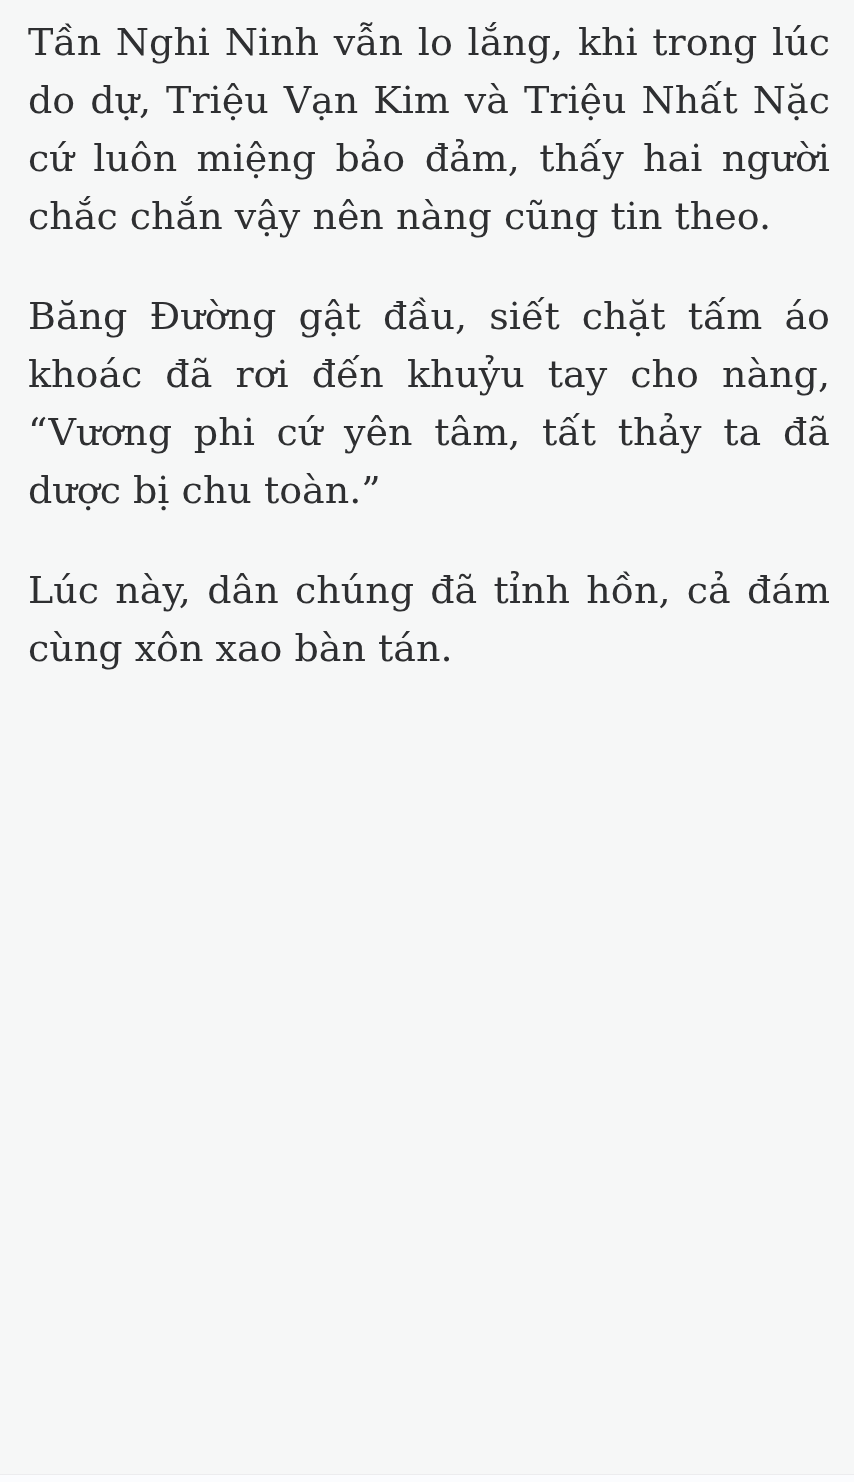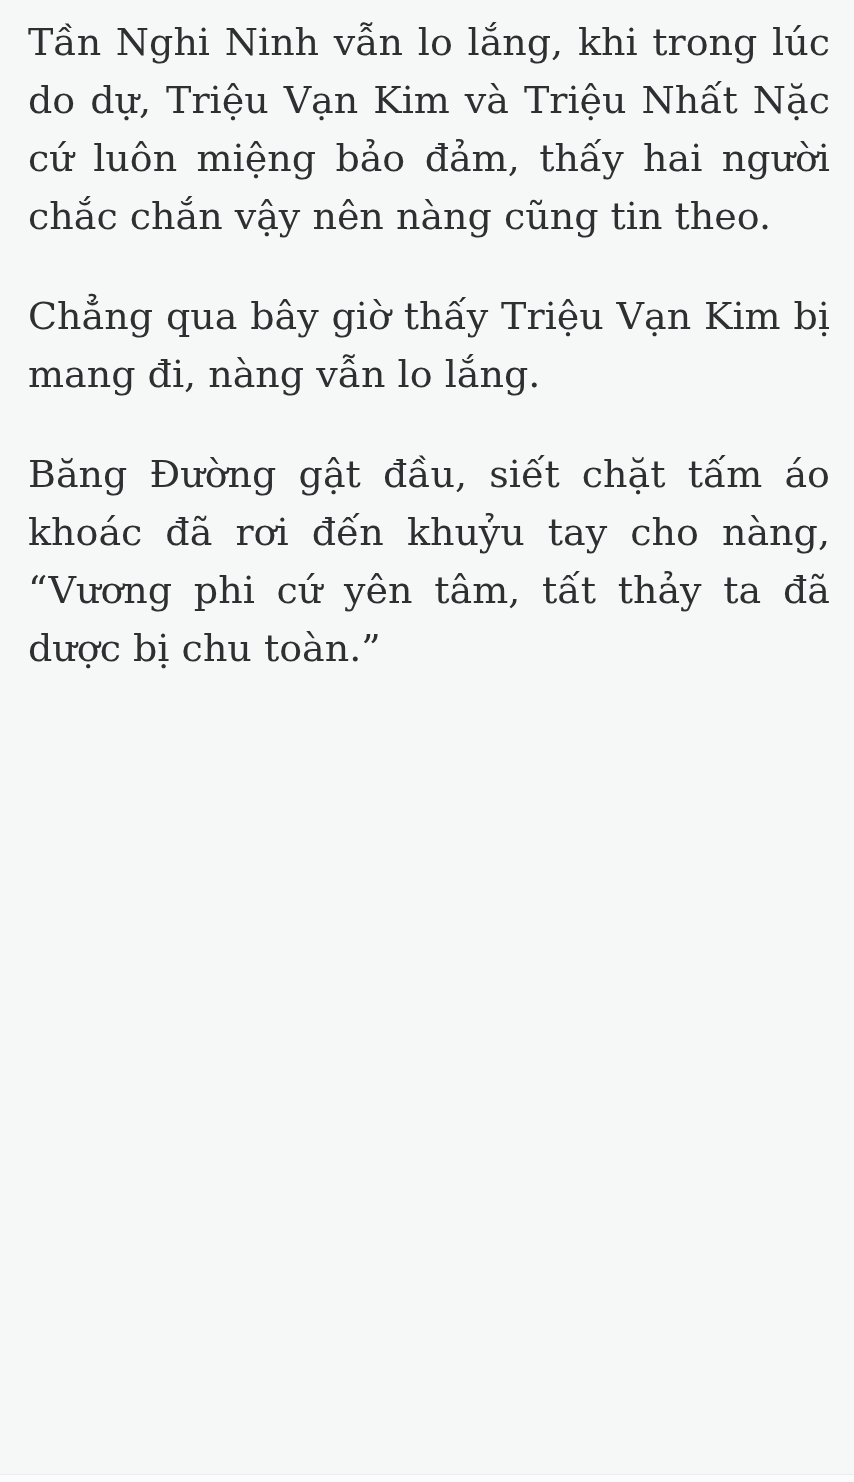--- a/index.html
+++ b/index.html
@@ -40,16 +40,16 @@
     height: 8px;
     background: var(--strip-bg);
     border-top: 1px solid var(--strip-border);
   }
 </style>
 </head>
 <body>
 
 <div class="reader-page">
   <p class="para">Tần Nghi Ninh vẫn lo lắng, khi trong lúc do dự, Triệu Vạn Kim và Triệu Nhất Nặc cứ luôn miệng bảo đảm, thấy hai người chắc chắn vậy nên nàng cũng tin theo.</p>
-  <p class="para">Chẳng qua bây giờ thấy Triệu Vạn Kim bị mang đi, nàng vẫn lo lắng.</p>
   <p class="para">Băng Đường gật đầu, siết chặt tấm áo khoác đã rơi đến khuỷu tay cho nàng, “Vương phi cứ yên tâm, tất thảy ta đã dược bị chu toàn.”</p>
+  <p class="para">Lúc này, dân chúng đã tỉnh hồn, cả đám cùng xôn xao bàn tán.</p>
   <div class="bottom-strip"></div>
 </div>
 
 </body></html>

